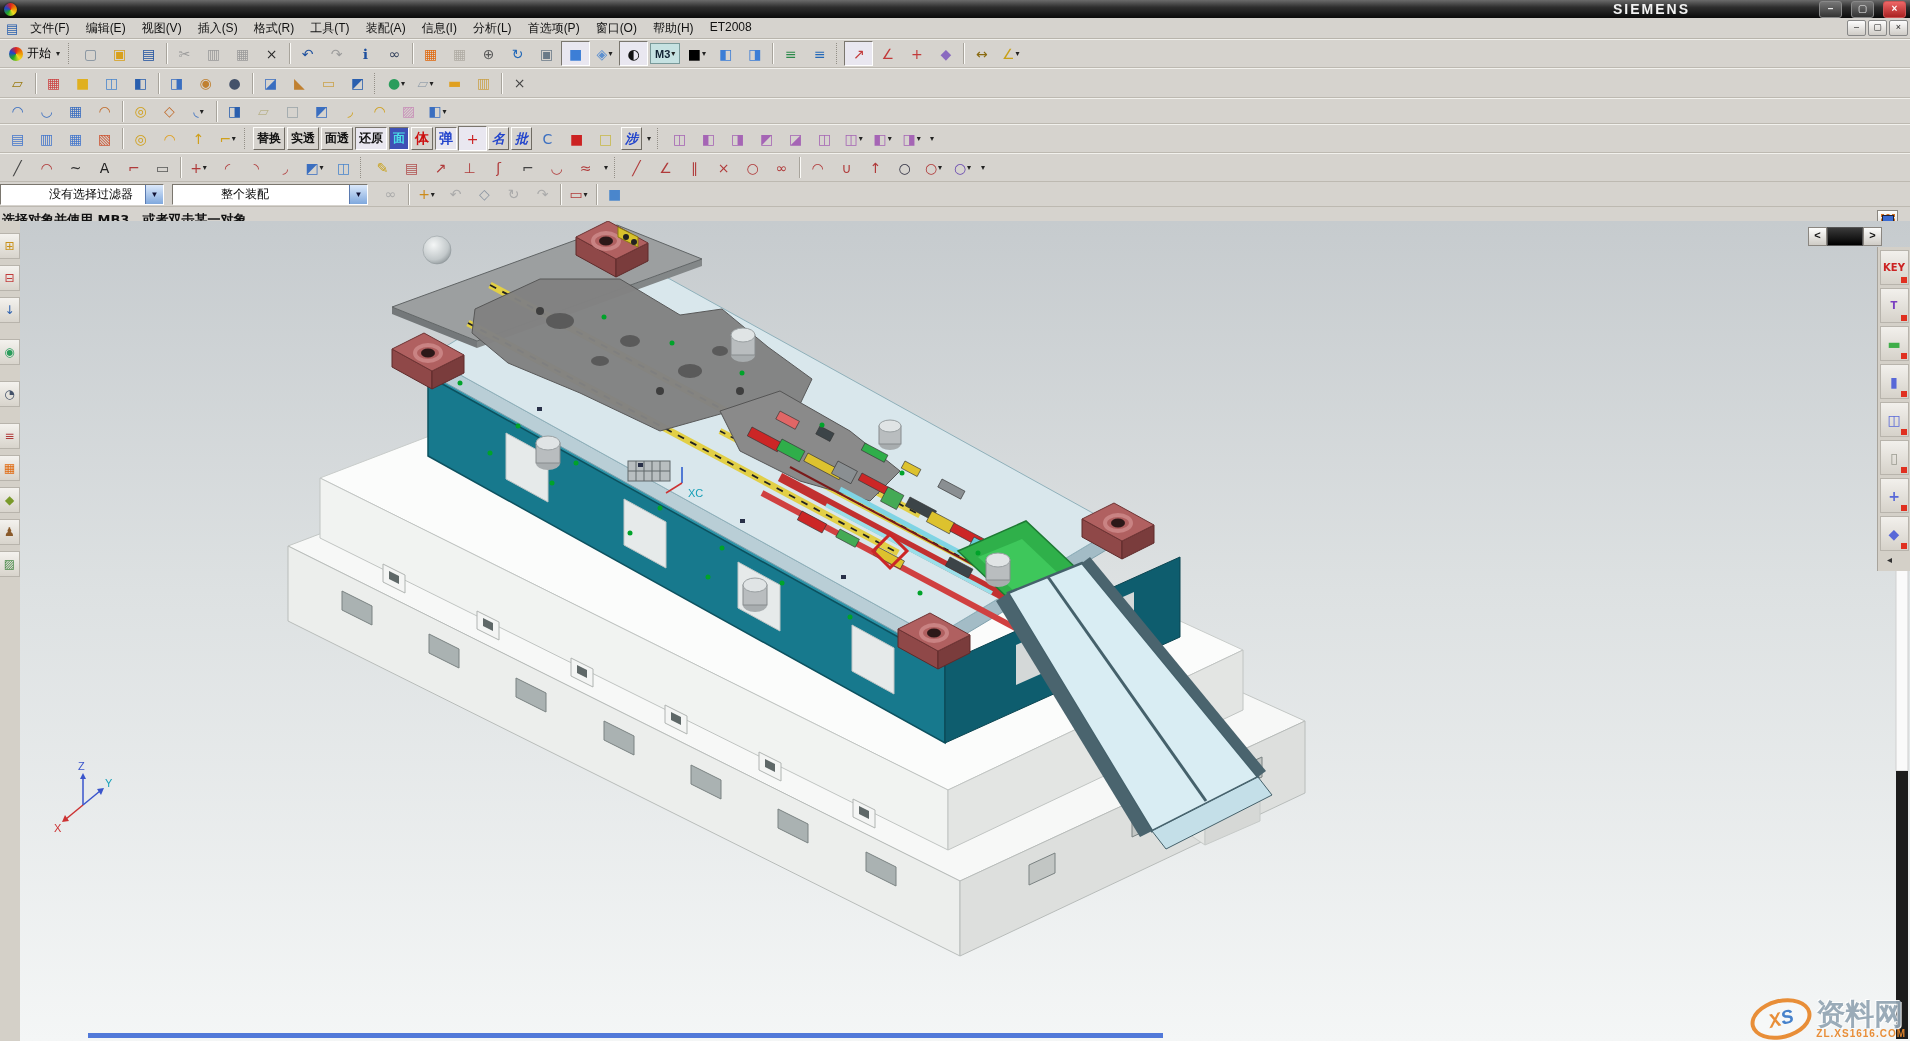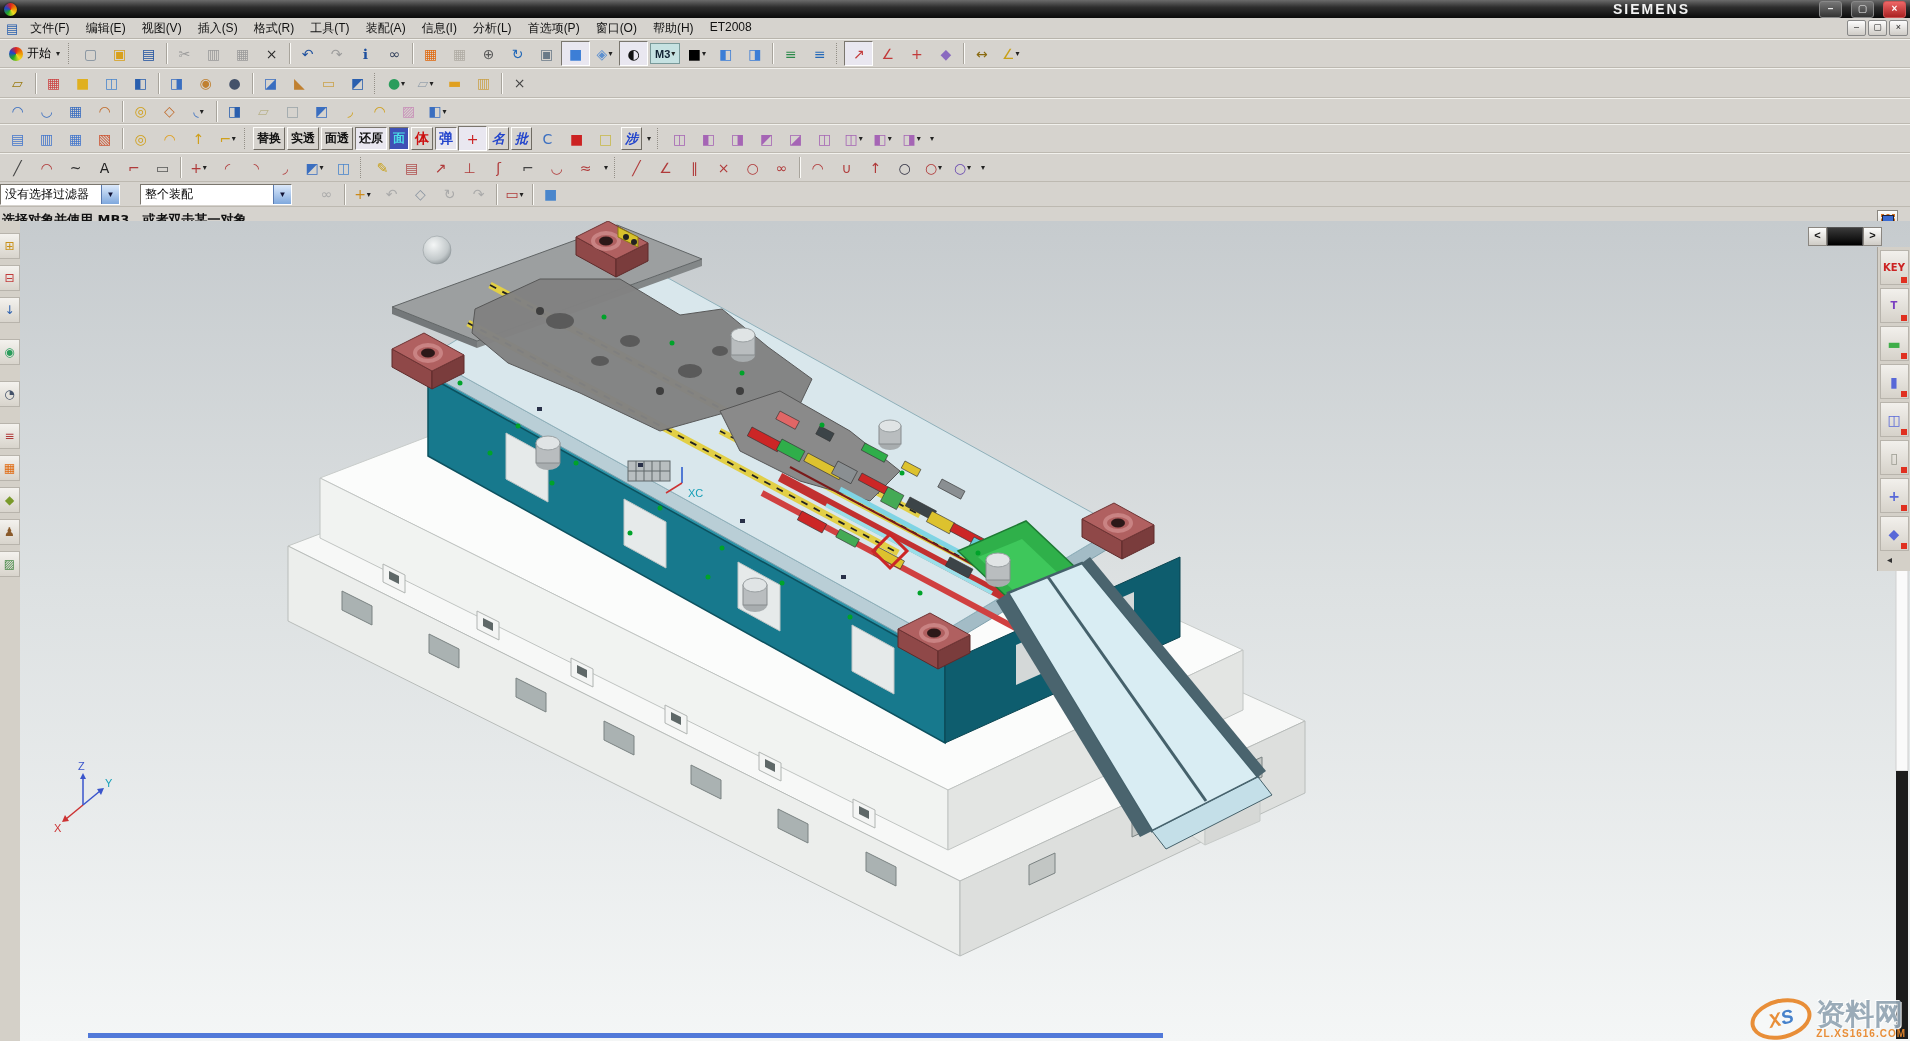--- a/index.html
+++ b/index.html
@@ -43,21 +43,21 @@
     padding:0 4px;margin:0 2px;font-size:11px;font-weight:bold;color:#123;}
   .tbtn{height:21px;margin:0 1px;padding:0 3px;font-size:12px;font-weight:bold;background:#d6d3ce;color:#111;
     border:1px solid;border-color:#fdfcf9 #6f6b63 #6f6b63 #fdfcf9;display:flex;align-items:center;font-family:"DejaVu Sans",sans-serif;}
   .tbtn.red{color:#cc1111;font-size:14px;}
   .tbtn.blue{color:#2244cc;font-size:14px;}
   .tbtn.blueItalic{color:#2244cc;font-style:italic;font-size:13px;}
   .tbtn.cyanOnBlue{color:#4ae0e8;background:#3f51b5;}
   
   .selbar{height:24px;display:flex;align-items:center;background:#d6d3ce;border-bottom:1px solid #bdb9b1;}
   .combo{display:flex;align-items:center;height:19px;background:#fff;border:1px solid;
-    border-color:#7a766e #fff #fff #7a766e;overflow:hidden;margin-right:20px;}
+    border-color:#7a766e #fff #fff #7a766e;overflow:hidden;margin-right:8px;padding-left:44px;}
   .combo .cval{padding:0 4px;white-space:nowrap;font-size:12px;flex:1;}
   .carrow{width:17px;height:19px;background:linear-gradient(#dce9fb,#7fa8dd);border-left:1px solid #5a7ab0;
     color:#113;font-size:8px;display:flex;align-items:center;justify-content:center;}
   .promptbar{height:26px;display:flex;align-items:center;background:#d6d3ce;border-bottom:1px solid #aaa69e;
     font-weight:bold;font-size:13px;color:#111;padding-left:2px;font-family:"DejaVu Sans",sans-serif;}
   .fsbtn{margin-left:auto;margin-right:12px;width:19px;height:18px;border:1px solid #8a8680;
     background:linear-gradient(#fdfdfc,#d8d5cf);display:flex;align-items:center;justify-content:center;}
   .fsbtn .sq{width:10px;height:8px;background:#3a6ad0;border:1px solid #223;outline:1px dashed #d07022;}
   
   .bodywrap{position:absolute;left:0;right:0;top:221px;bottom:0;}

